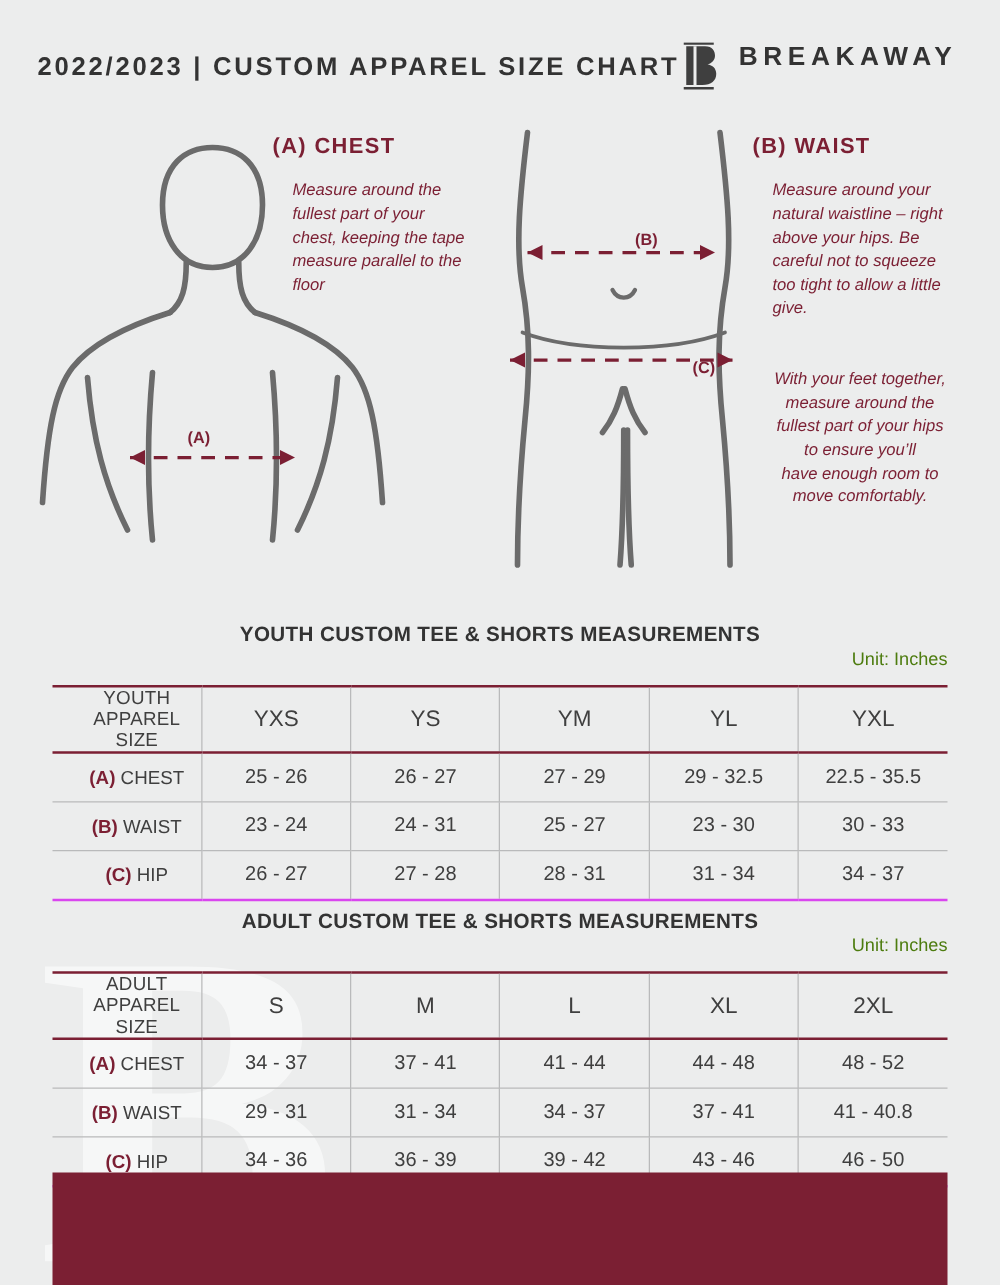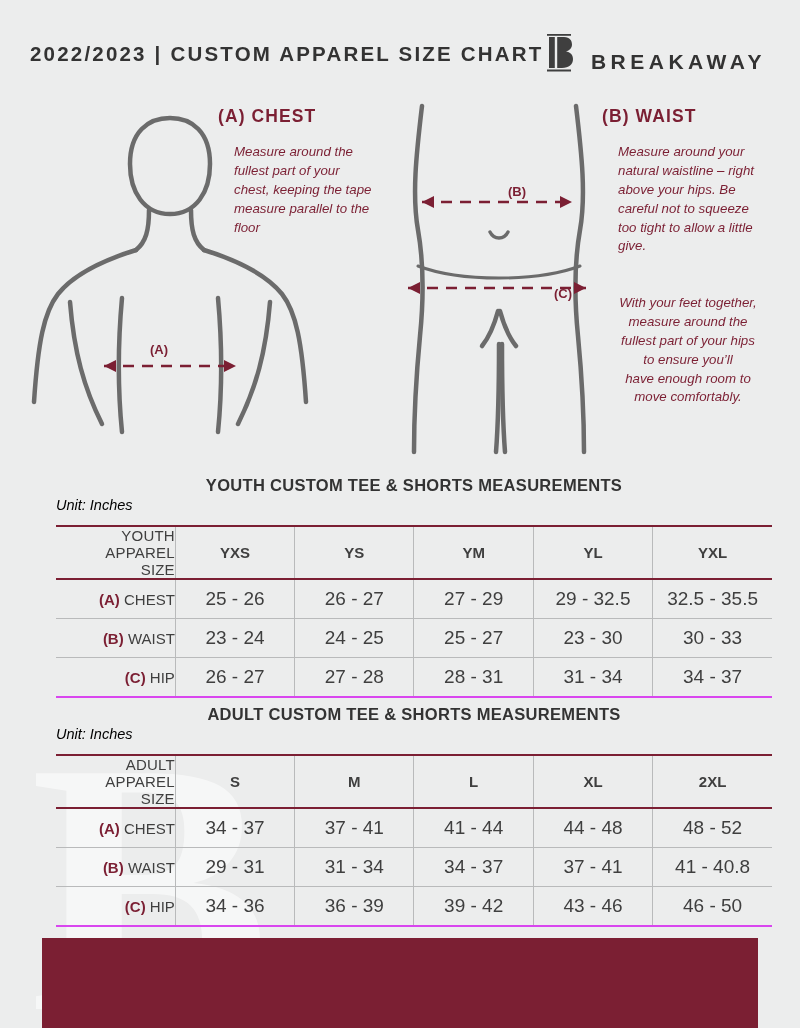--- a/index.html
+++ b/index.html
@@ -53,21 +53,21 @@
     position: absolute;
     left: 0;
     top: 8px;
     white-space: nowrap;
   }
   .brand {
     position: absolute;
     right: 0;
     top: 0;
     display: flex;
-    align-items: flex-end;
+    align-items: flex-start;
     gap: 16px;
   }
   .brand-mark {
     width: 30px;
     height: 40px;
     position: relative;
   }
   .brand-name {
     font-size: 21px;
     font-weight: bold;
@@ -100,63 +100,63 @@
     color: #7b1f33;
     margin: 16px;
   }
   .callout-a { position: absolute; left: 218px; top: 10px; width: 175px; }
   .callout-b { position: absolute; left: 602px; top: 10px; width: 172px; }
   .callout-c { position: absolute; left: 602px; top: 182px; width: 172px; }
 
   
   .section {
     position: absolute;
-    left: 56px;
+    left: 42px;
     width: 716px;
+    margin-top: 23px;
   }
   .section-title {
     text-align: center;
     font-size: 16.5px;
     font-weight: bold;
     color: #333;
     letter-spacing: 0.3px;
     margin: 0 0 2px 0;
   }
   .section-unit {
-    text-align: left;
+    text-align: right;
     font-size: 14.5px;
-    font-style: italic;
-    color: #000000;
+    color: #4d7c0f;
     margin: 0 0 12px 0;
   }
 
   table {
     width: 100%;
     border-collapse: collapse;
     table-layout: fixed;
   }
   th, td {
     border: 1px solid #b9babb;
     padding: 0;
     height: 38px;
-    font-size: 19px;
+    font-size: 16px;
     color: #3f3f3f;
     text-align: center;
     font-weight: normal;
   }
   thead th {
     border-top: 2px solid #7b1f33;
     border-bottom: 2px solid #7b1f33;
-    font-weight: bold;
-    font-size: 15px;
+    font-weight: normal;
+    font-size: 18px;
     height: 46px;
   }
   tbody tr:last-child td { border-bottom: 2px solid #d946ef; }
   th:first-child, td:first-child {
-    text-align: right;
+    text-align: center;
     padding-left: 16px;
     border-left: none;
   }
   th:last-child, td:last-child { border-right: none; }
   thead th:first-child {
     font-weight: normal;
     font-size: 15px;
     letter-spacing: 0.2px;
   }
   .rowlabel { font-size: 15px; }
@@ -291,29 +291,29 @@
       <tbody>
         <tr>
           <td class="rowlabel">
             <span class="tag">(A)</span>
             <span>CHEST</span>
           </td>
           <td>25 - 26</td>
           <td>26 - 27</td>
           <td>27 - 29</td>
           <td>29 - 32.5</td>
-          <td>32.5 - 35.5</td>
+          <td>22.5 - 35.5</td>
         </tr>
         <tr>
           <td class="rowlabel">
             <span class="tag">(B)</span>
             <span>WAIST</span>
           </td>
           <td>23 - 24</td>
-          <td>24 - 25</td>
+          <td>24 - 31</td>
           <td>25 - 27</td>
           <td>23 - 30</td>
           <td>30 - 33</td>
         </tr>
         <tr>
           <td class="rowlabel">
             <span class="tag">(C)</span>
             <span>HIP</span>
           </td>
           <td>26 - 27</td>

